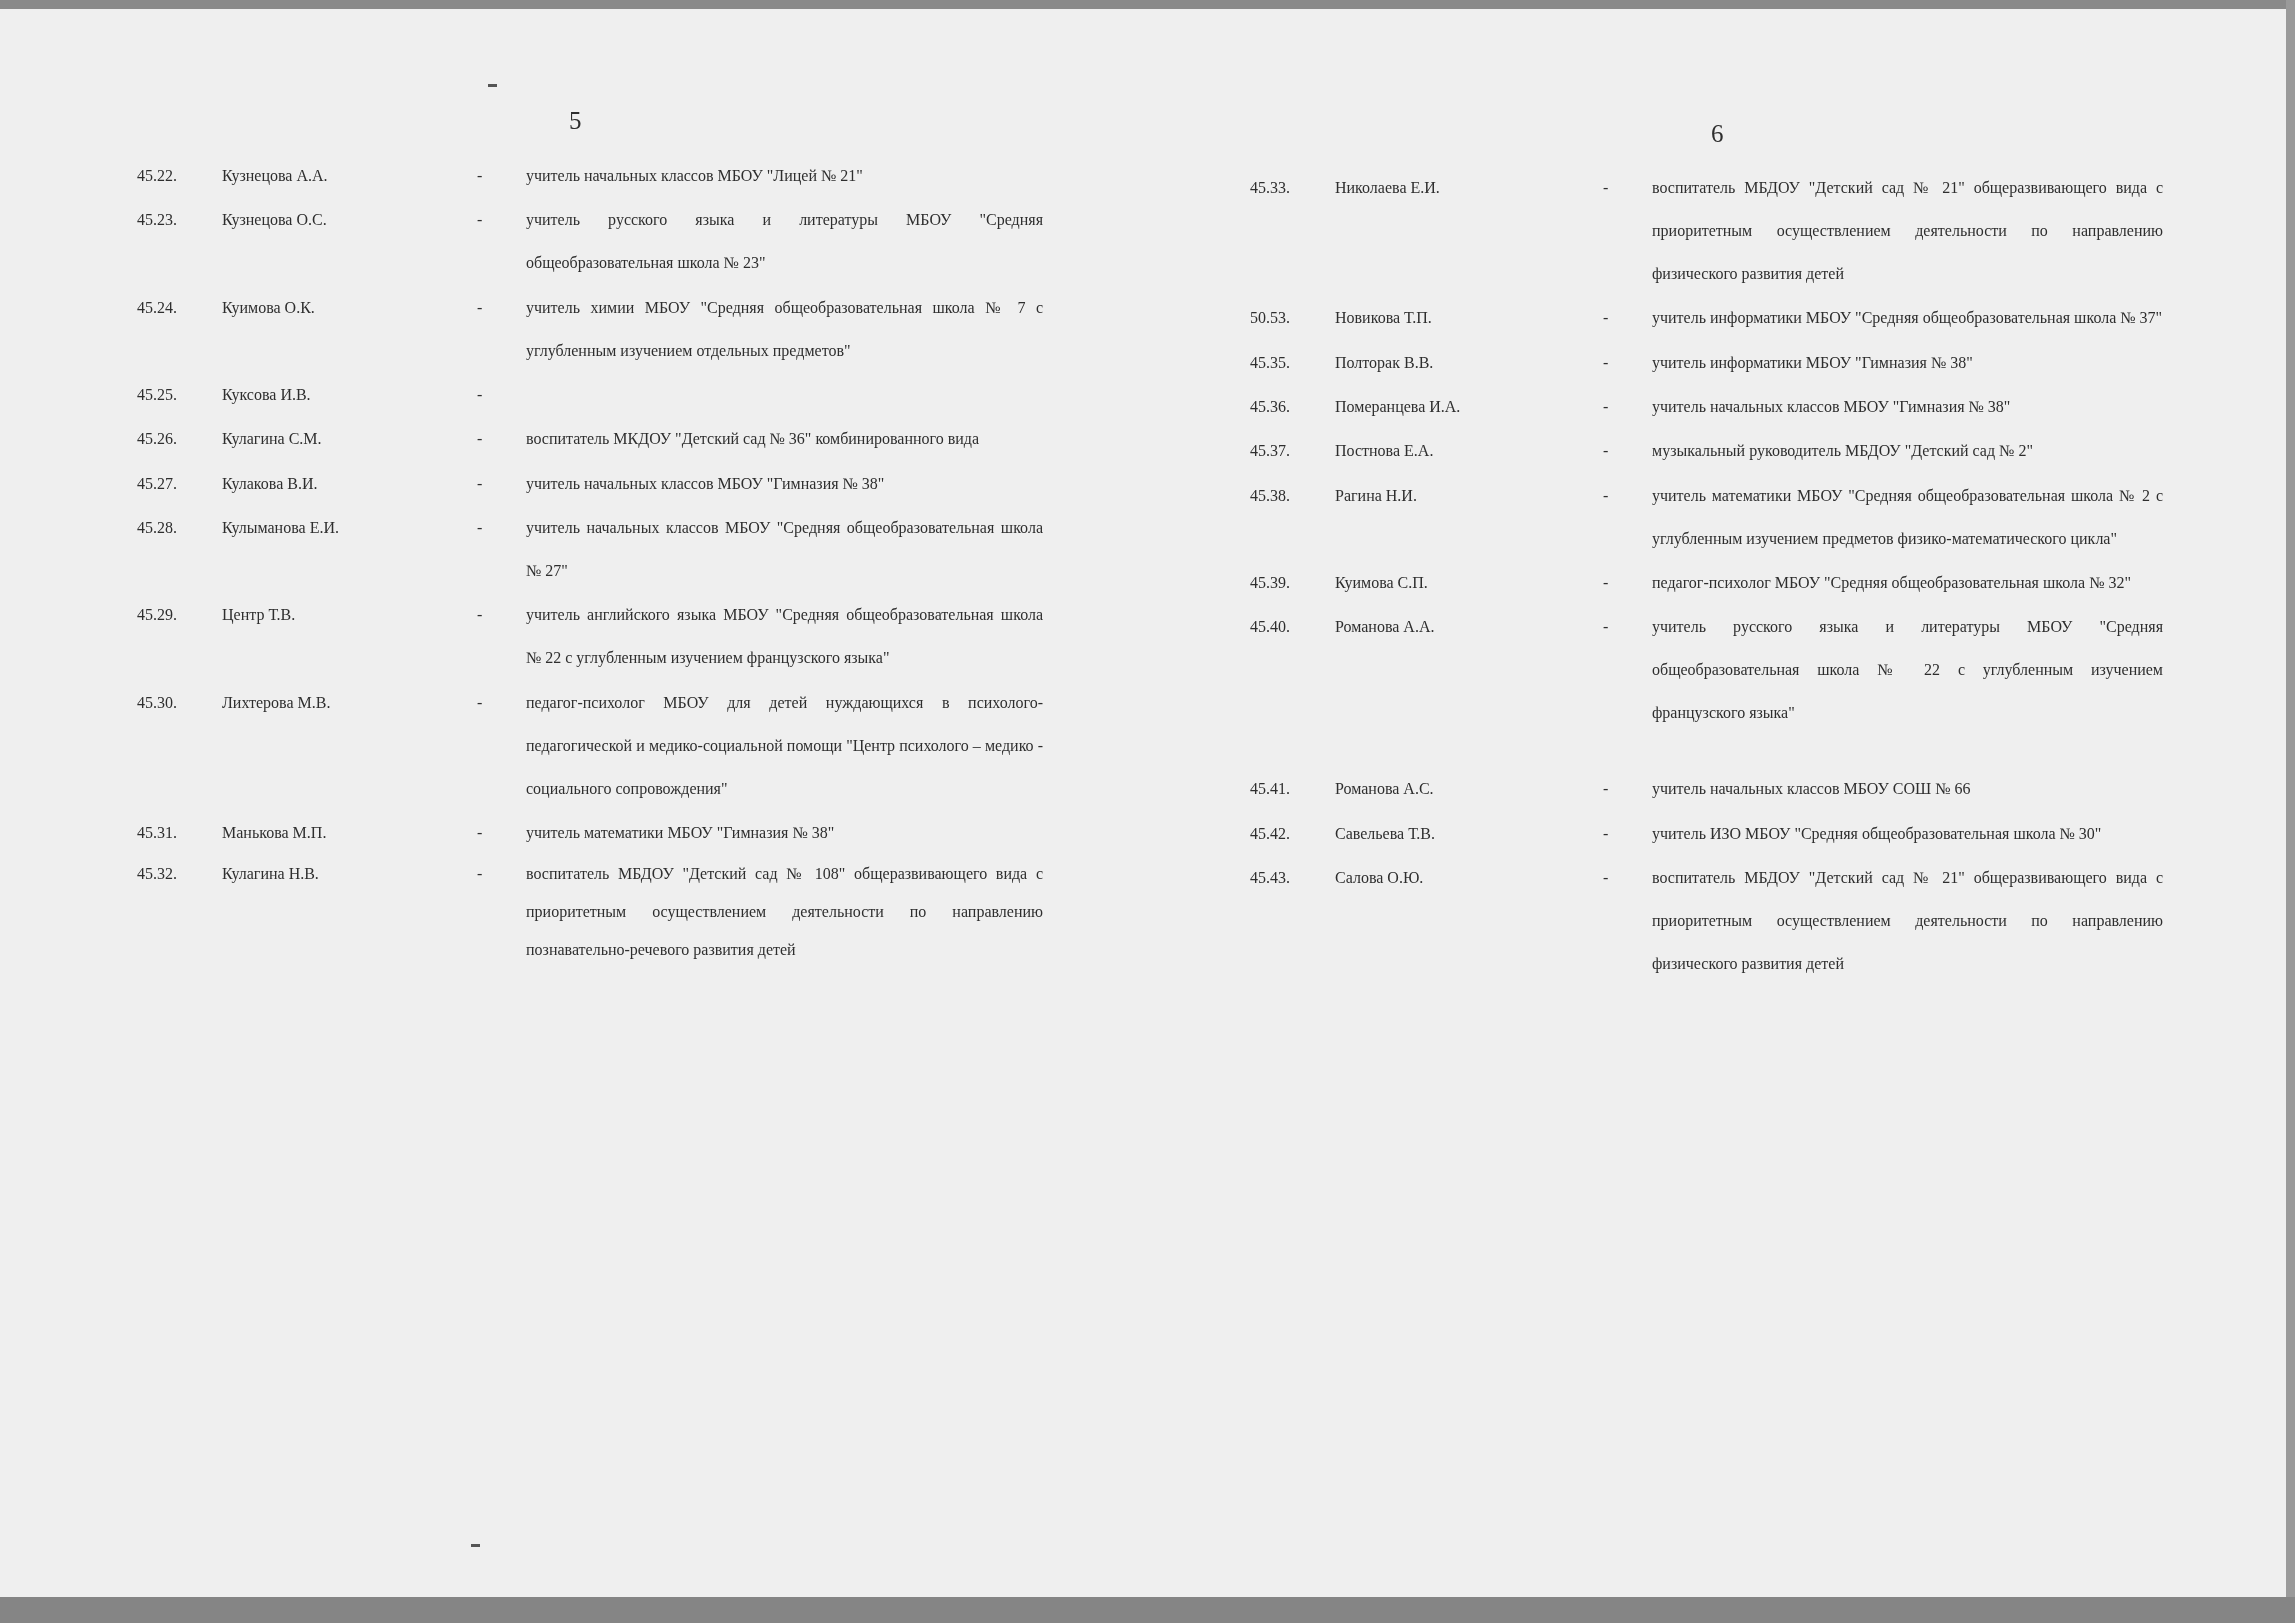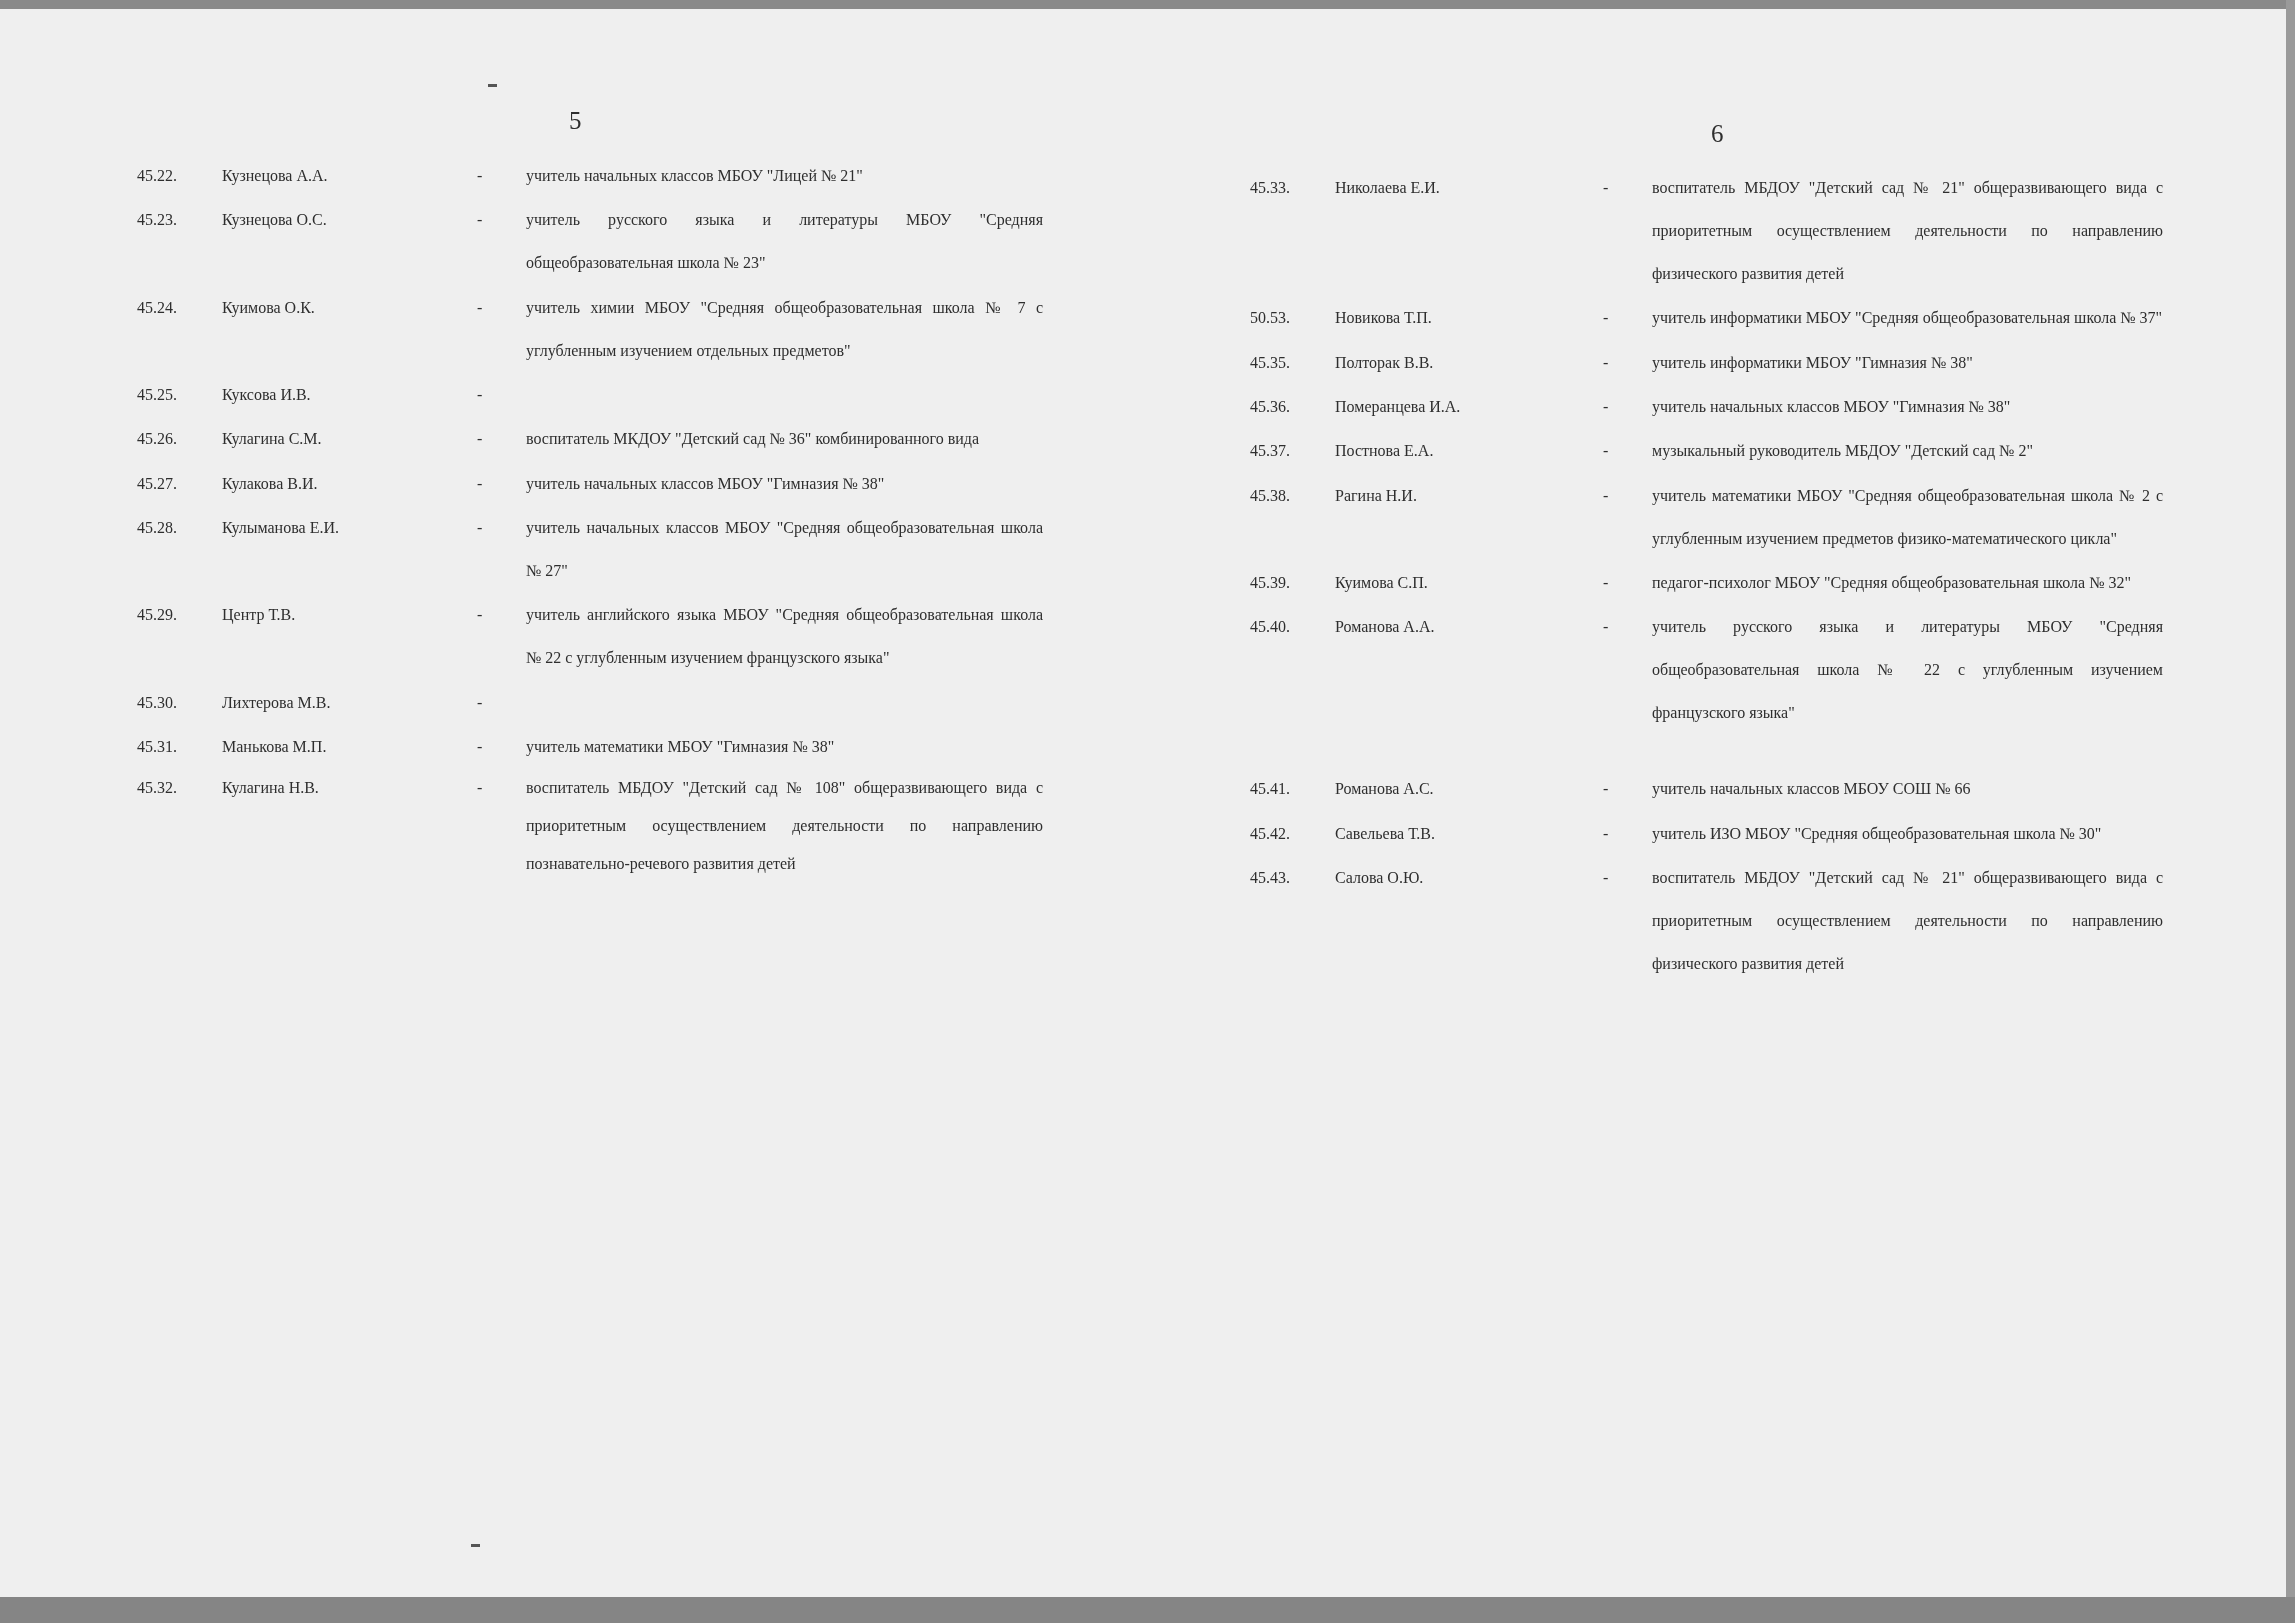--- a/index.html
+++ b/index.html
@@ -93,20 +93,21 @@
       <div class="entry">
           <span class="num">45.29.</span>
           <span class="name">Центр Т.В.</span>
           <span class="dash">-</span>
           <span class="desc">учитель английского языка МБОУ "Средняя общеобразовательная школа № 22 с углубленным изучением французского языка"</span>
         </div>
       <div class="entry">
           <span class="num">45.30.</span>
           <span class="name">Лихтерова М.В.</span>
           <span class="dash">-</span>
+          <span class="desc">педагог-психолог МБОУ для детей нуждающихся в психолого-педагогической и медико-социальной помощи "Центр психолого – медико - социального сопровождения"</span>
         </div>
       <div class="entry">
           <span class="num">45.31.</span>
           <span class="name">Манькова М.П.</span>
           <span class="dash">-</span>
           <span class="desc">учитель математики МБОУ "Гимназия № 38"</span>
         </div>
       <div class="entry" style="line-height:38px">
           <span class="num">45.32.</span>
           <span class="name">Кулагина Н.В.</span>

